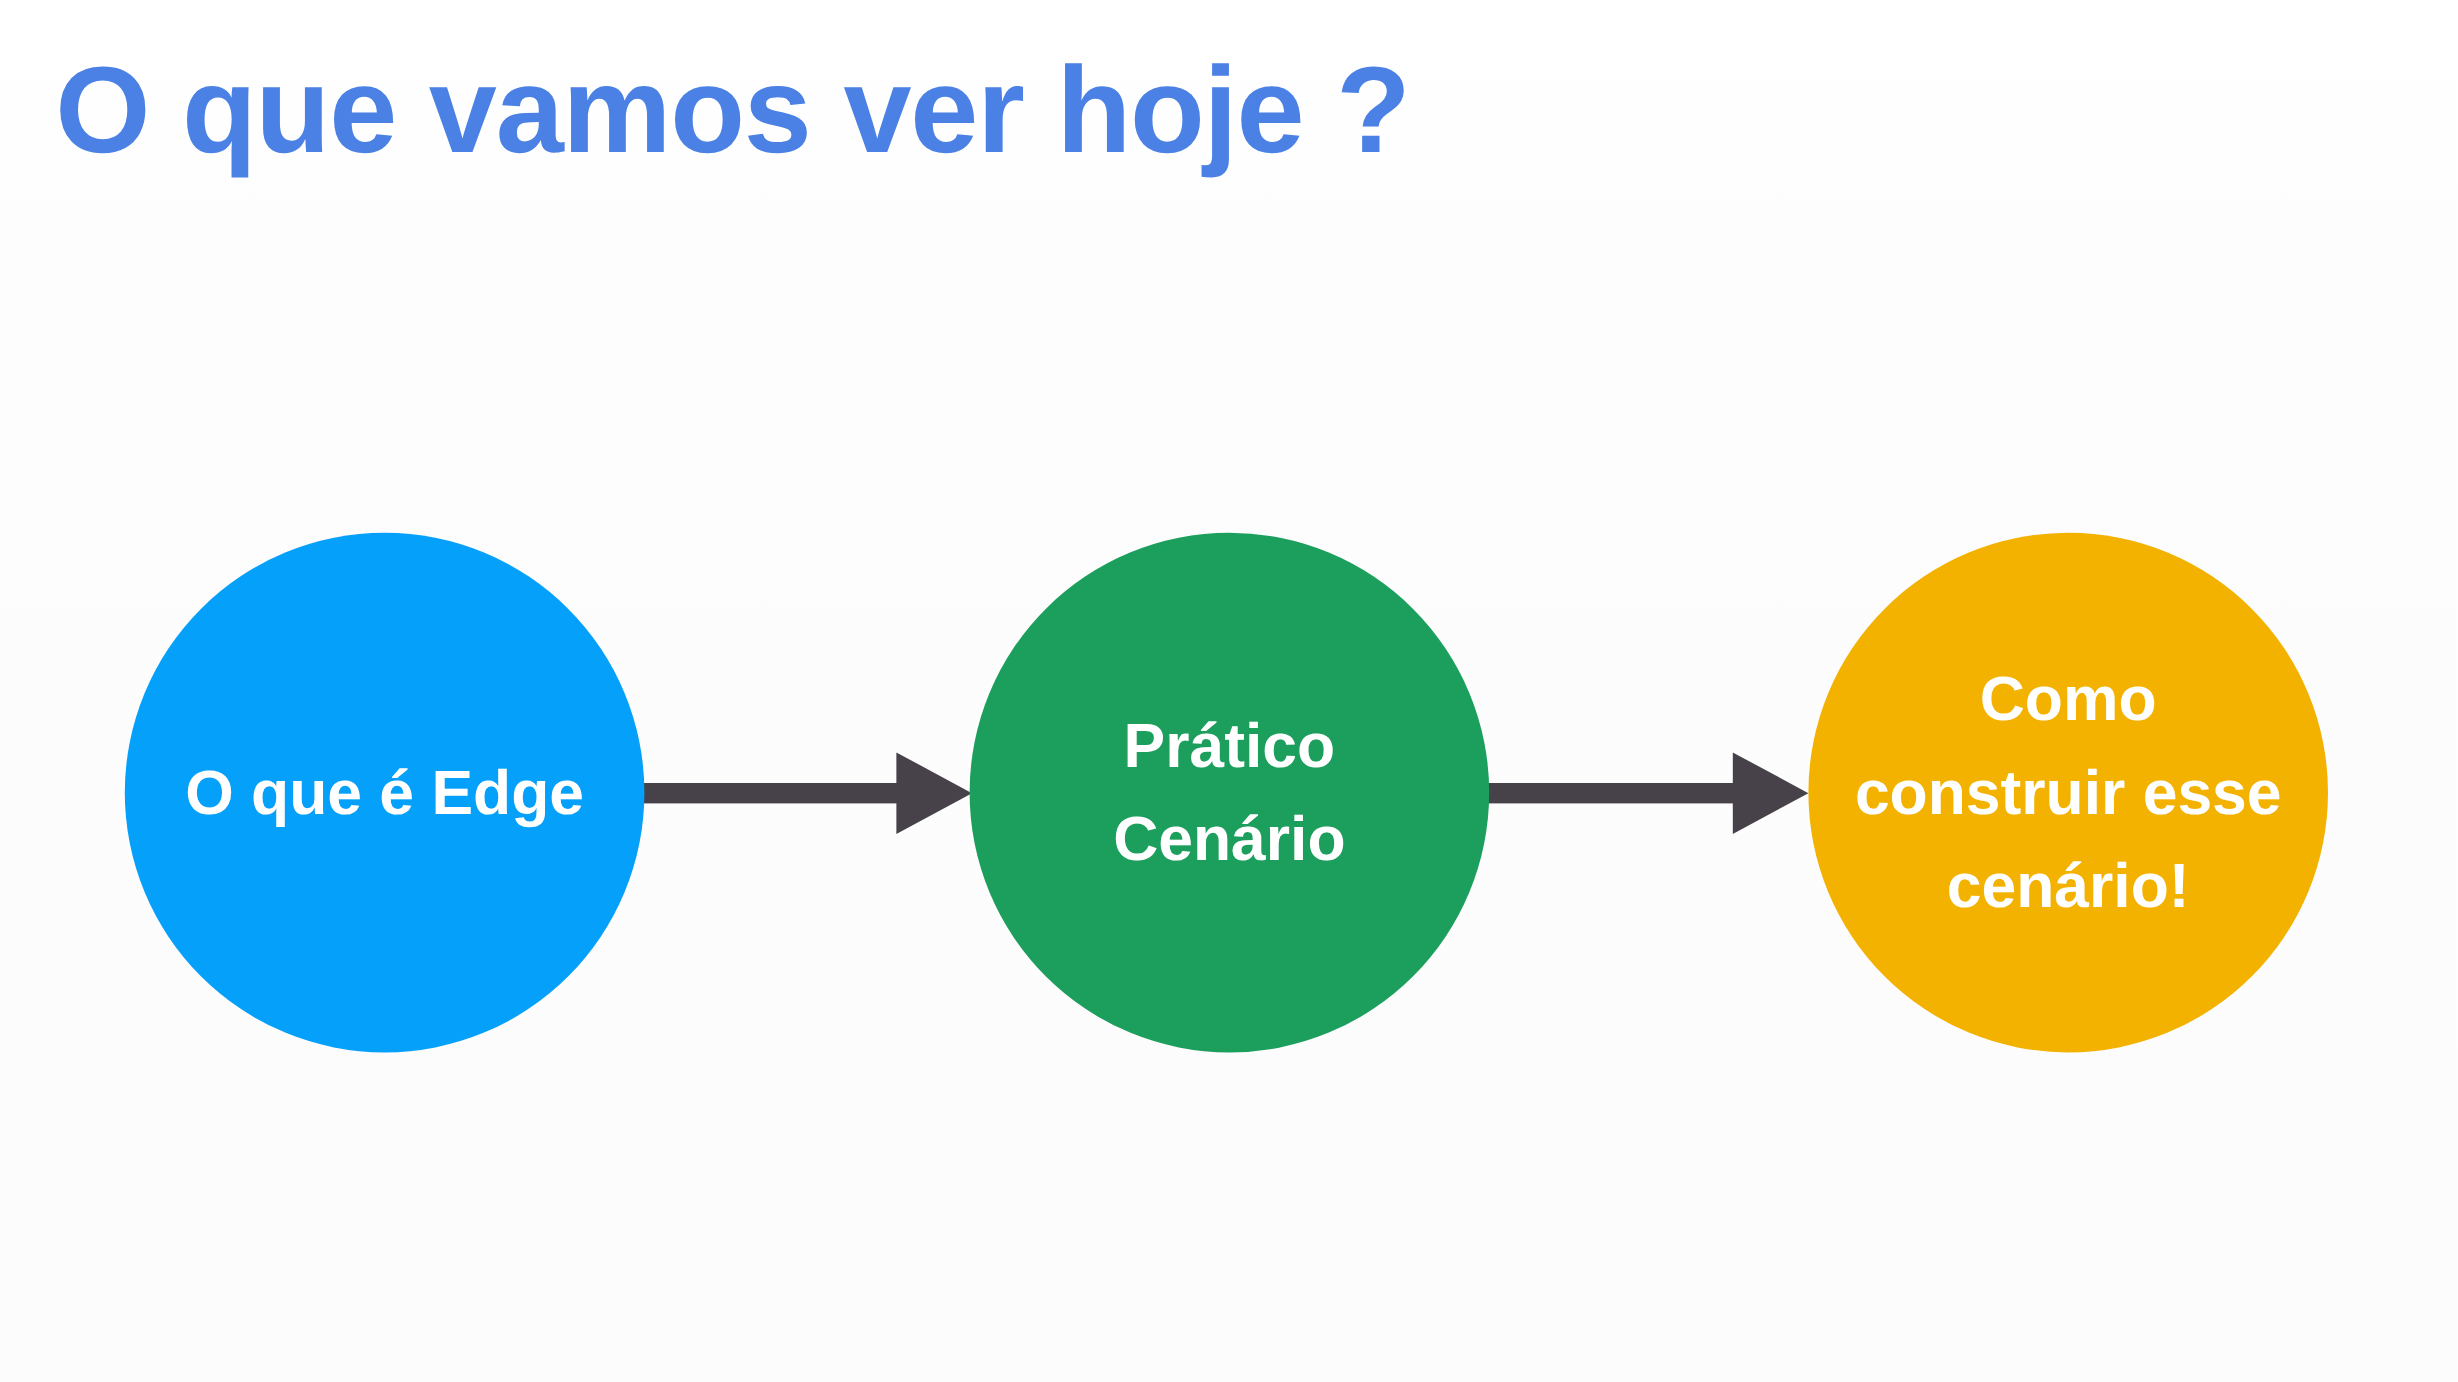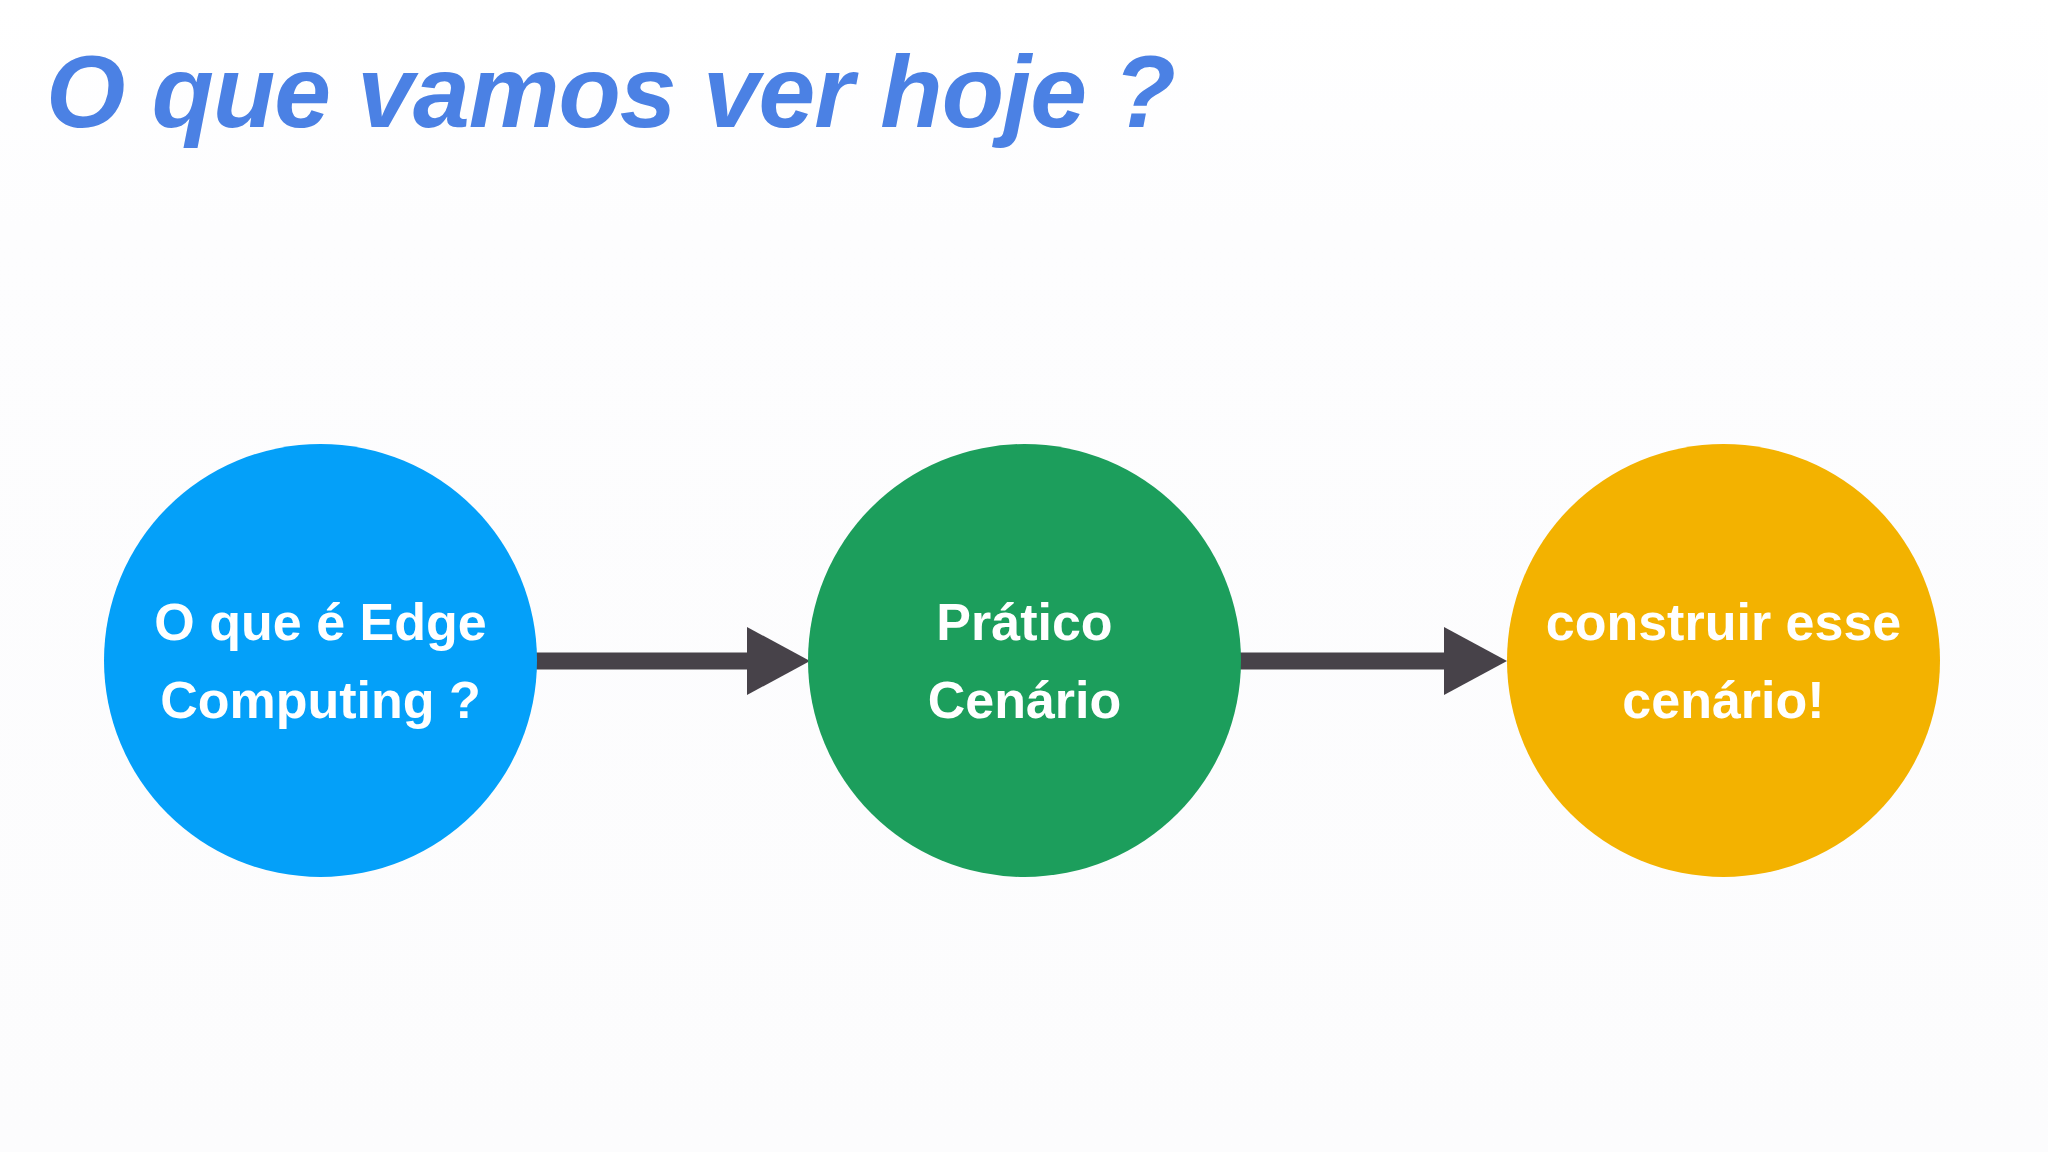--- a/index.html
+++ b/index.html
@@ -57,26 +57,25 @@
     z-index: 1;
   }
   .arrow-1 { left: 525px; }
   .arrow-2 { left: 1222px; }
 </style>
 </head>
 <body>
 
 <div class="slide">
 
-  <h1 class="slide-title" style="color: rgb(75, 129, 228); font-style: italic;">O que vamos ver hoje ?</h1>
+  <h1 class="slide-title" style="color: rgb(75, 129, 228);">O que vamos ver hoje ?</h1>
 
   <div class="circle circle-step-1" style="background-color: rgb(4, 160, 249);">
     <div class="circle-label">
       <span class="line">O que é Edge</span>
-      <span class="line">Computing ?</span>
     </div>
   </div>
 
   <svg class="arrow arrow-1" viewBox="0 0 285 72" aria-hidden="true" style="color: rgb(71, 66, 73);">
     <rect x="0" y="27.5" width="224" height="17" fill="currentColor"></rect>
     <polygon points="222,2 285,36 222,70" fill="currentColor"></polygon>
   </svg>
 
   <div class="circle circle-step-2" style="background-color: rgb(28, 158, 92);">
     <div class="circle-label">
@@ -85,18 +84,19 @@
     </div>
   </div>
 
   <svg class="arrow arrow-2" viewBox="0 0 285 72" aria-hidden="true" style="color: rgb(71, 66, 73);">
     <rect x="0" y="27.5" width="224" height="17" fill="currentColor"></rect>
     <polygon points="222,2 285,36 222,70" fill="currentColor"></polygon>
   </svg>
 
   <div class="circle circle-step-3" style="background-color: rgb(243, 178, 0);">
     <div class="circle-label">
+      <span class="line">Como</span>
       <span class="line">construir esse</span>
       <span class="line">cenário!</span>
     </div>
   </div>
 
 </div>
 
 </body></html>

